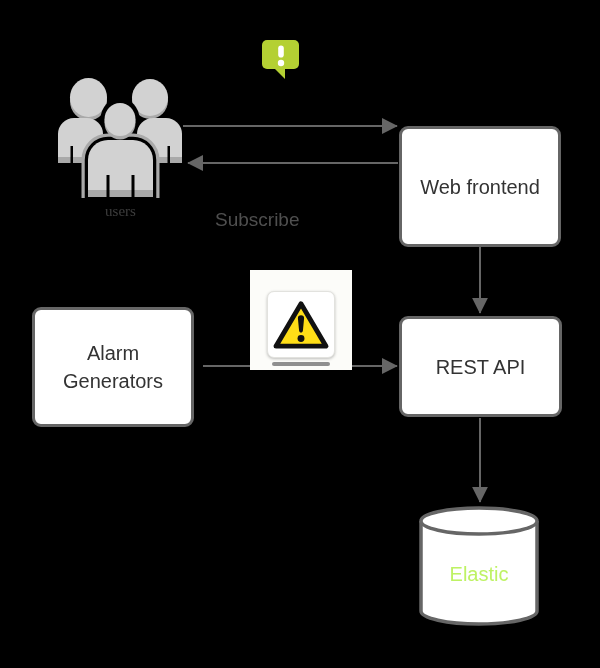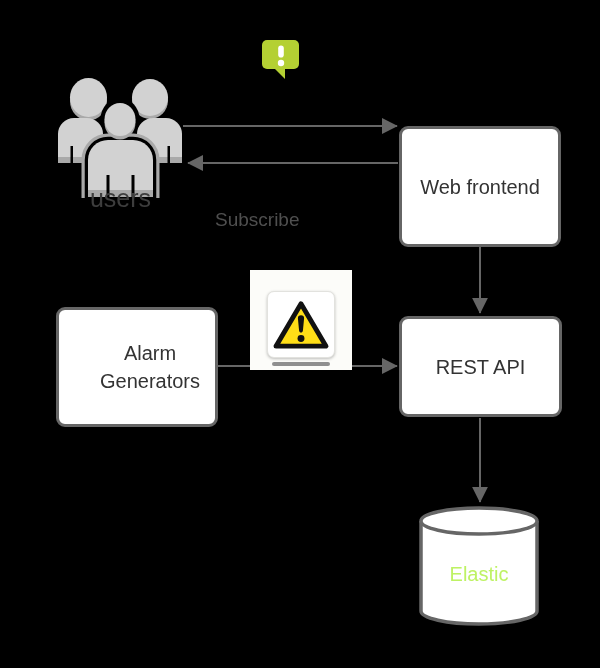--- a/index.html
+++ b/index.html
@@ -28,32 +28,33 @@
     border-radius: 9px;
     display: flex;
     align-items: center;
     justify-content: center;
     text-align: center;
     color: #333333;
     font-size: 20px;
     line-height: 1.4;
   }
   .box-web-frontend { left: 399px; top: 86px;  width: 162px; height: 121px; margin-top: 40px; }
-  .box-alarm        { left: 56px;  top: 307px; width: 162px; height: 120px; justify-content: flex-end; }
+  .box-alarm        { left: 32px;  top: 307px; width: 162px; height: 120px; }
   .box-rest-api     { left: 399px; top: 316px; width: 163px; height: 101px; text-align: right; }
   .box-alarm .wrap  { display: inline-block; max-width: 130px; }
 
   .users-group { position: absolute; left: 55px; top: 76px; width: 131px; }
   .users-label {
     position: absolute;
-    left: 0; top: 108px;
+    left: 0; top: 127px;
     width: 131px;
     text-align: center;
-    font-size: 25px;
+    font-size: 15px;
     color: #3d3d3d;
+    font-family: Liberation Serif, serif;
   }
   .subscribe-label {
     position: absolute;
     left: 215px; top: 209px;
     width: 130px;
     text-align: left;
     font-size: 19px;
     color: #4f4f4f;
   }
   .alert-bubble { position: absolute; left: 261px; top: 39px; }

